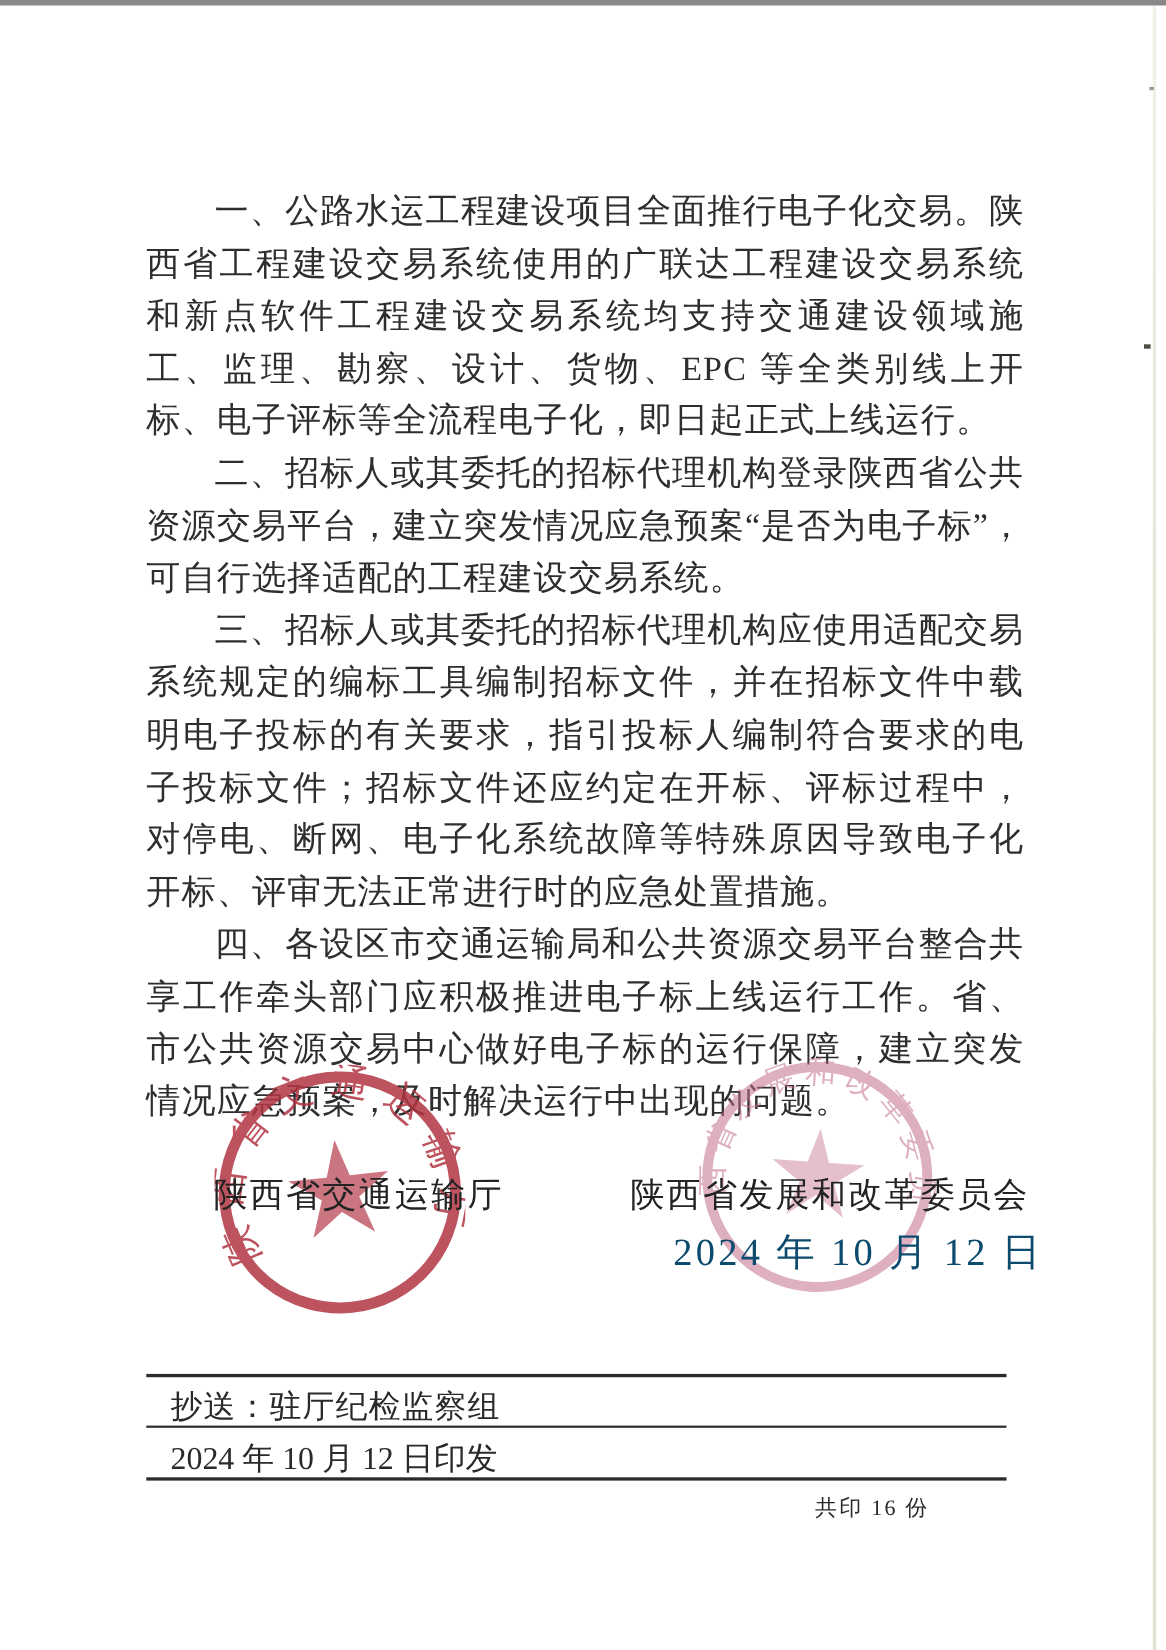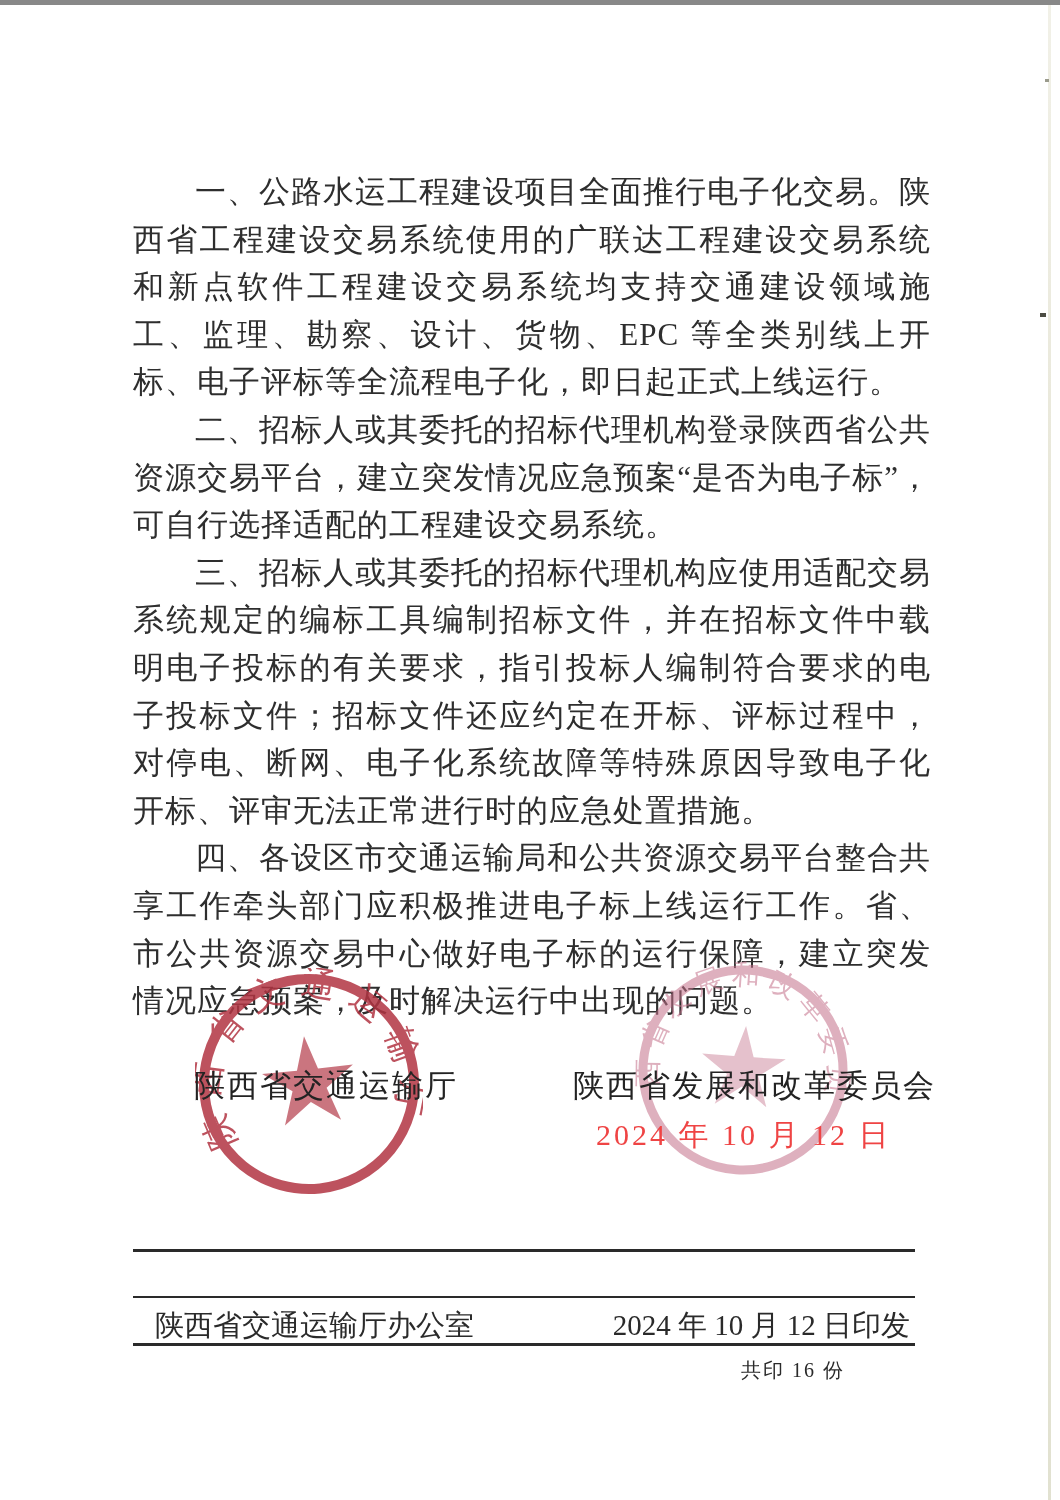--- a/index.html
+++ b/index.html
@@ -40,24 +40,24 @@
     font-size: 31px;
     letter-spacing: 2px;
     color: #232323;
     white-space: nowrap;
     z-index: 5;
   }
   .sig-left-name  { left: 194px; top: 1060px; }
   .sig-right-name { left: 573px; top: 1060px; }
   .sig-right-date {
     position: absolute;
-    left: 596px; top: 1110px;
-    font-size: 30px;
+    left: 612px; top: 1110px;
+    font-size: 35px;
     letter-spacing: 3px;
-    color: #ef4444;
+    color: #0c4a6e;
     white-space: nowrap;
     z-index: 5;
   }
   
   .rule {
     position: absolute;
     left: 133px;
     width: 782px;
     background: #2a2a2a;
   }
@@ -159,23 +159,23 @@
         <textPath href="#sealArcRight" startOffset="50%">陕西省发展和改革委员会</textPath>
       </text>
     </g>
   </svg>
 
   <div class="sig-name sig-left-name">陕西省交通运输厅</div>
   <div class="sig-name sig-right-name">陕西省发展和改革委员会</div>
   <div class="sig-right-date">2024 年 10 月 12 日</div>
 
   <div class="rule rule-thick rule-1"></div>
+  <div class="footer-cc">抄送：驻厅纪检监察组</div>
   <div class="rule rule-thin rule-2"></div>
   <div class="footer-issuer-row">
-    <span>陕西省交通运输厅办公室</span>
     <span>2024 年 10 月 12 日印发</span>
   </div>
   <div class="rule rule-thick rule-3"></div>
   <div class="footer-copies">共印 16 份</div>
 
   <div class="paper-edge"></div>
   <div class="speck-1"></div>
   <div class="speck-2"></div>
   <div class="bottom-edge"></div>
 

